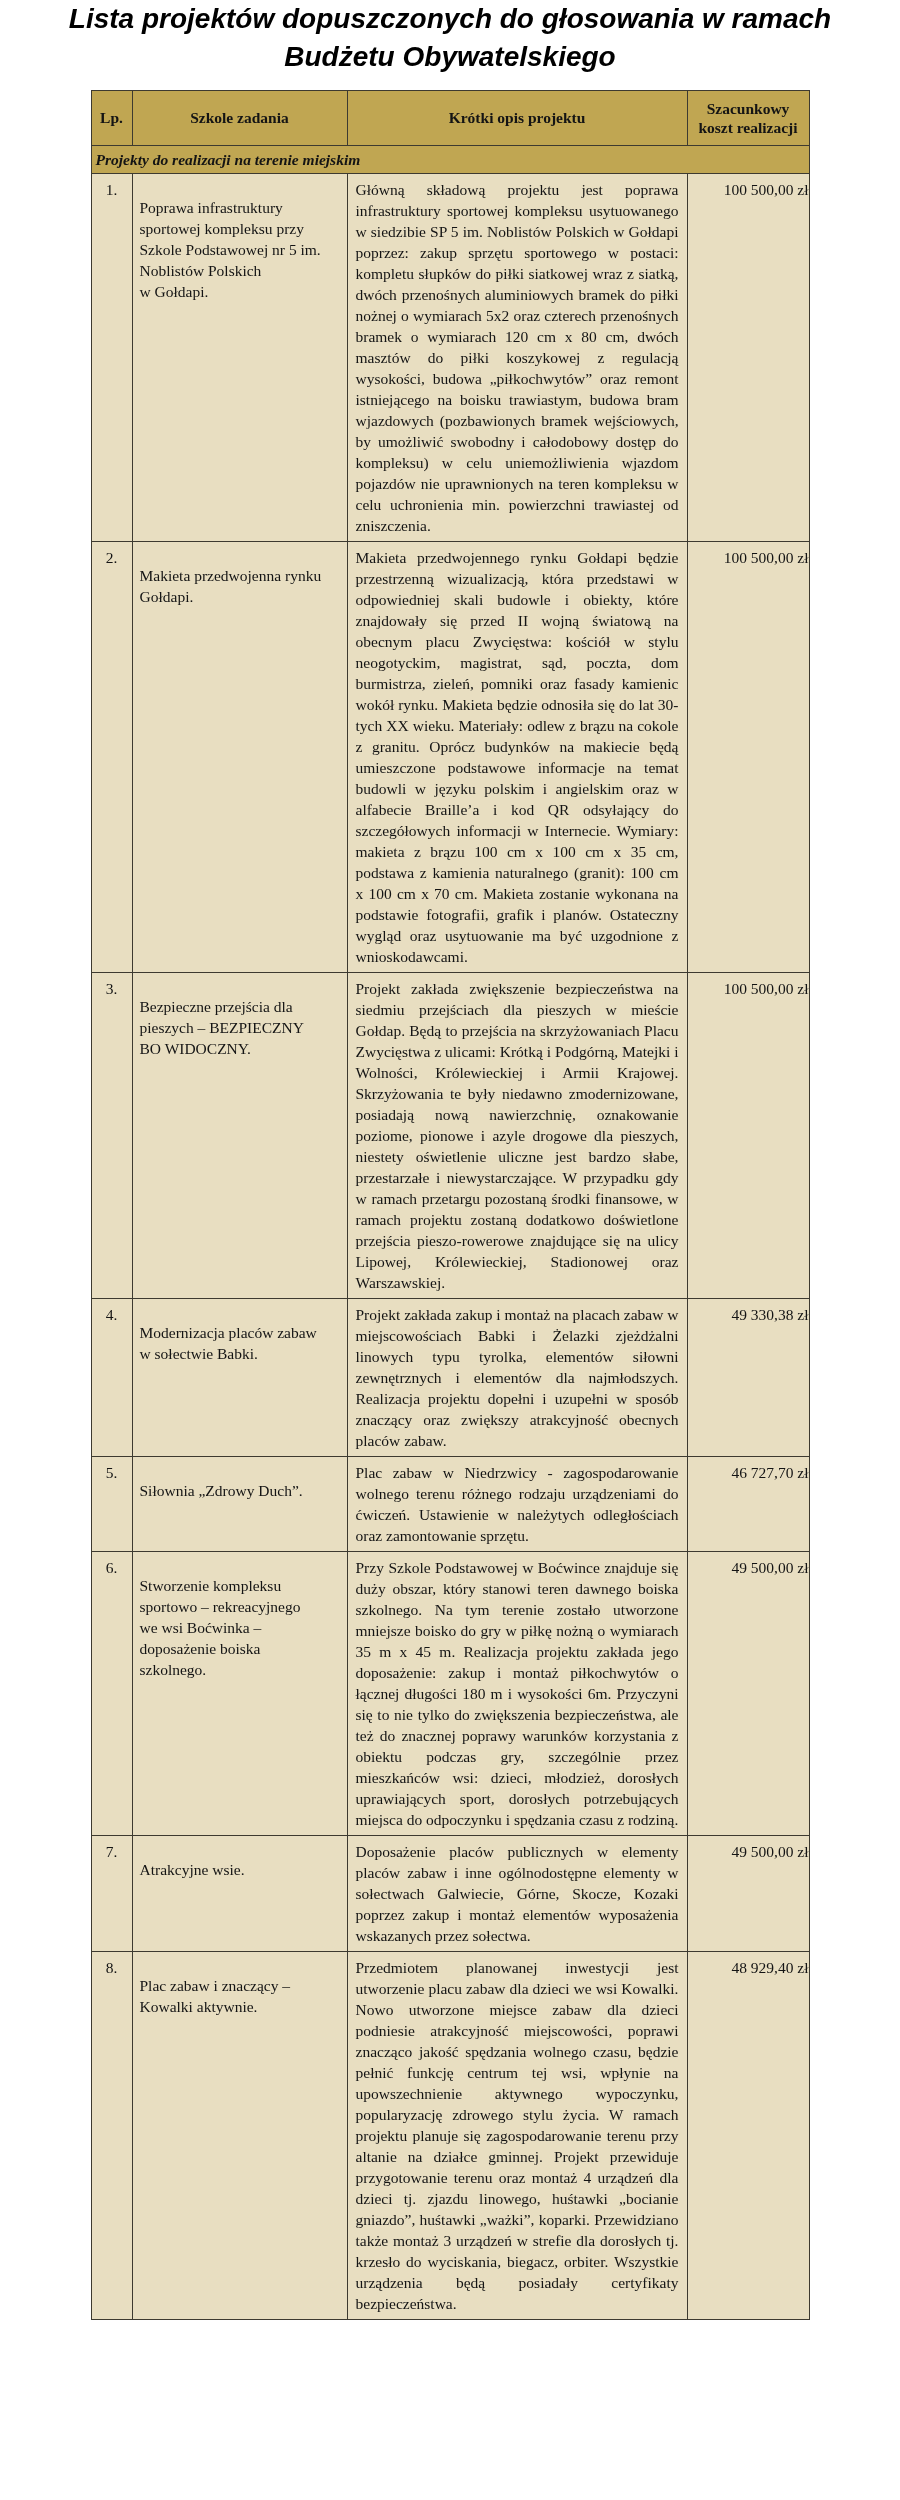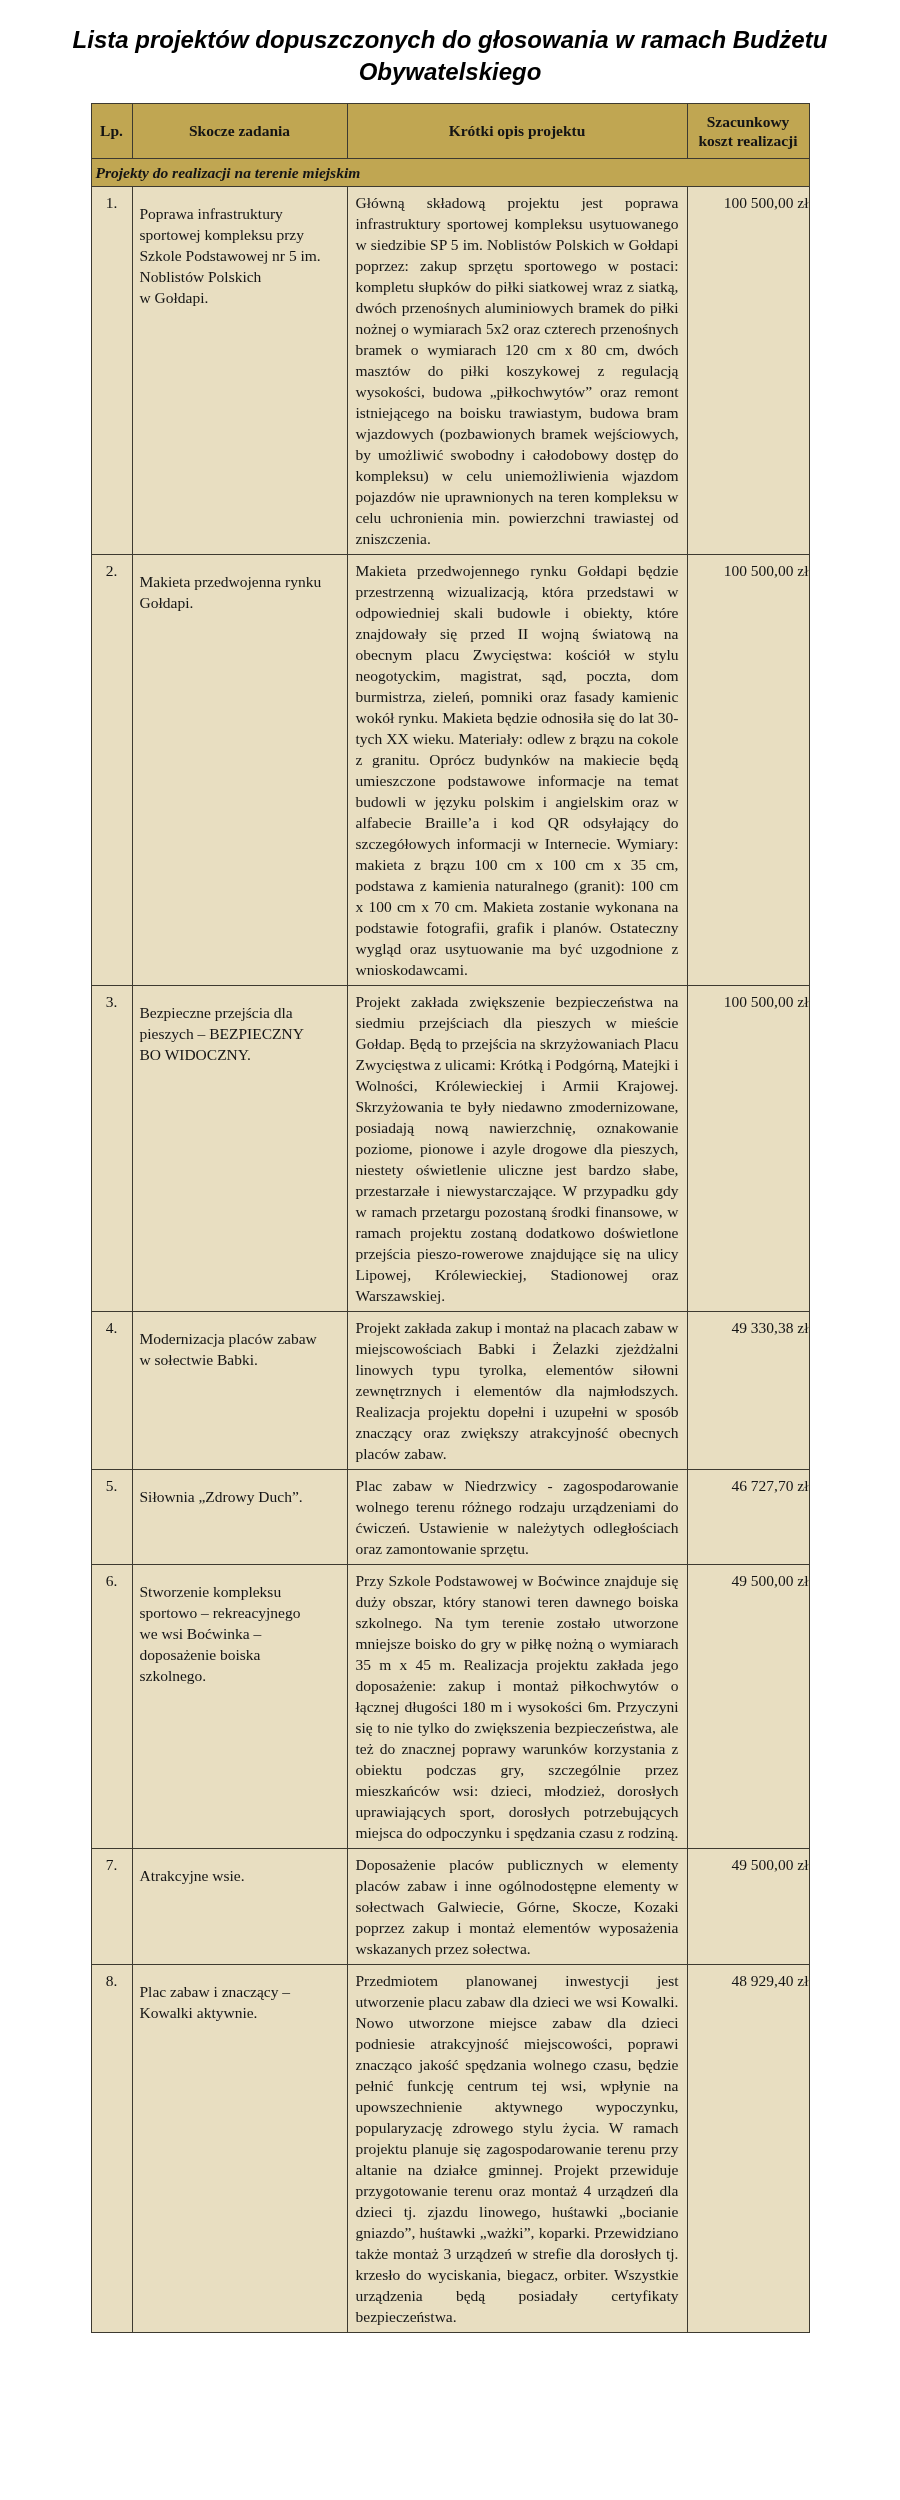--- a/index.html
+++ b/index.html
@@ -11,26 +11,26 @@
   * { box-sizing: border-box; }
   html, body { margin: 0; padding: 0; }
   body {
     width: 900px;
     height: 2500px;
     background: #ffffff;
     color: var(--text);
     font-family: "Liberation Serif", serif;
   }
   .title {
-    margin: 24px 18px 14px;
+    margin: 0 18px 14px;
     text-align: center;
     font-family: "Liberation Sans", sans-serif;
     font-weight: bold;
     font-style: italic;
-    font-size: 24px;
+    font-size: 28px;
     line-height: 1.35;
     color: #000;
   }
   .title .line { display: block; }
   table.projects {
     width: 718px;
     margin: 4px auto;
     border-collapse: collapse;
     table-layout: fixed;
     font-family: "Liberation Serif", serif;
@@ -62,21 +62,21 @@
   }
   tbody td {
     background: var(--cell);
     vertical-align: top;
   }
   td.lp {
     text-align: center;
     padding: 5px 2px;
   }
   td.name {
-    padding: 16px 7px;
+    padding: 23px 7px;
     white-space: pre-line;
     text-align: left;
   }
   td.desc {
     padding: 5px 8px;
     text-align: justify;
   }
   td.cost {
     padding: 5px 0;
     text-align: right;
@@ -92,21 +92,21 @@
 <table class="projects">
   <colgroup>
     <col class="c-lp">
       <col class="c-name">
       <col class="c-desc">
       <col class="c-cost">
   </colgroup>
   <thead>
     <tr>
       <th>Lp.</th>
-      <th>Skocze zadania</th>
+      <th>Szkole zadania</th>
       <th>Krótki opis projektu</th>
       <th>Szacunkowy koszt realizacji</th>
     </tr>
   </thead>
   <tbody id="table-body">
       <tr>
         <td colspan="4" class="section-cell">Projekty do realizacji na terenie miejskim</td>
       </tr>
       <tr>
         <td class="lp">1.</td>

